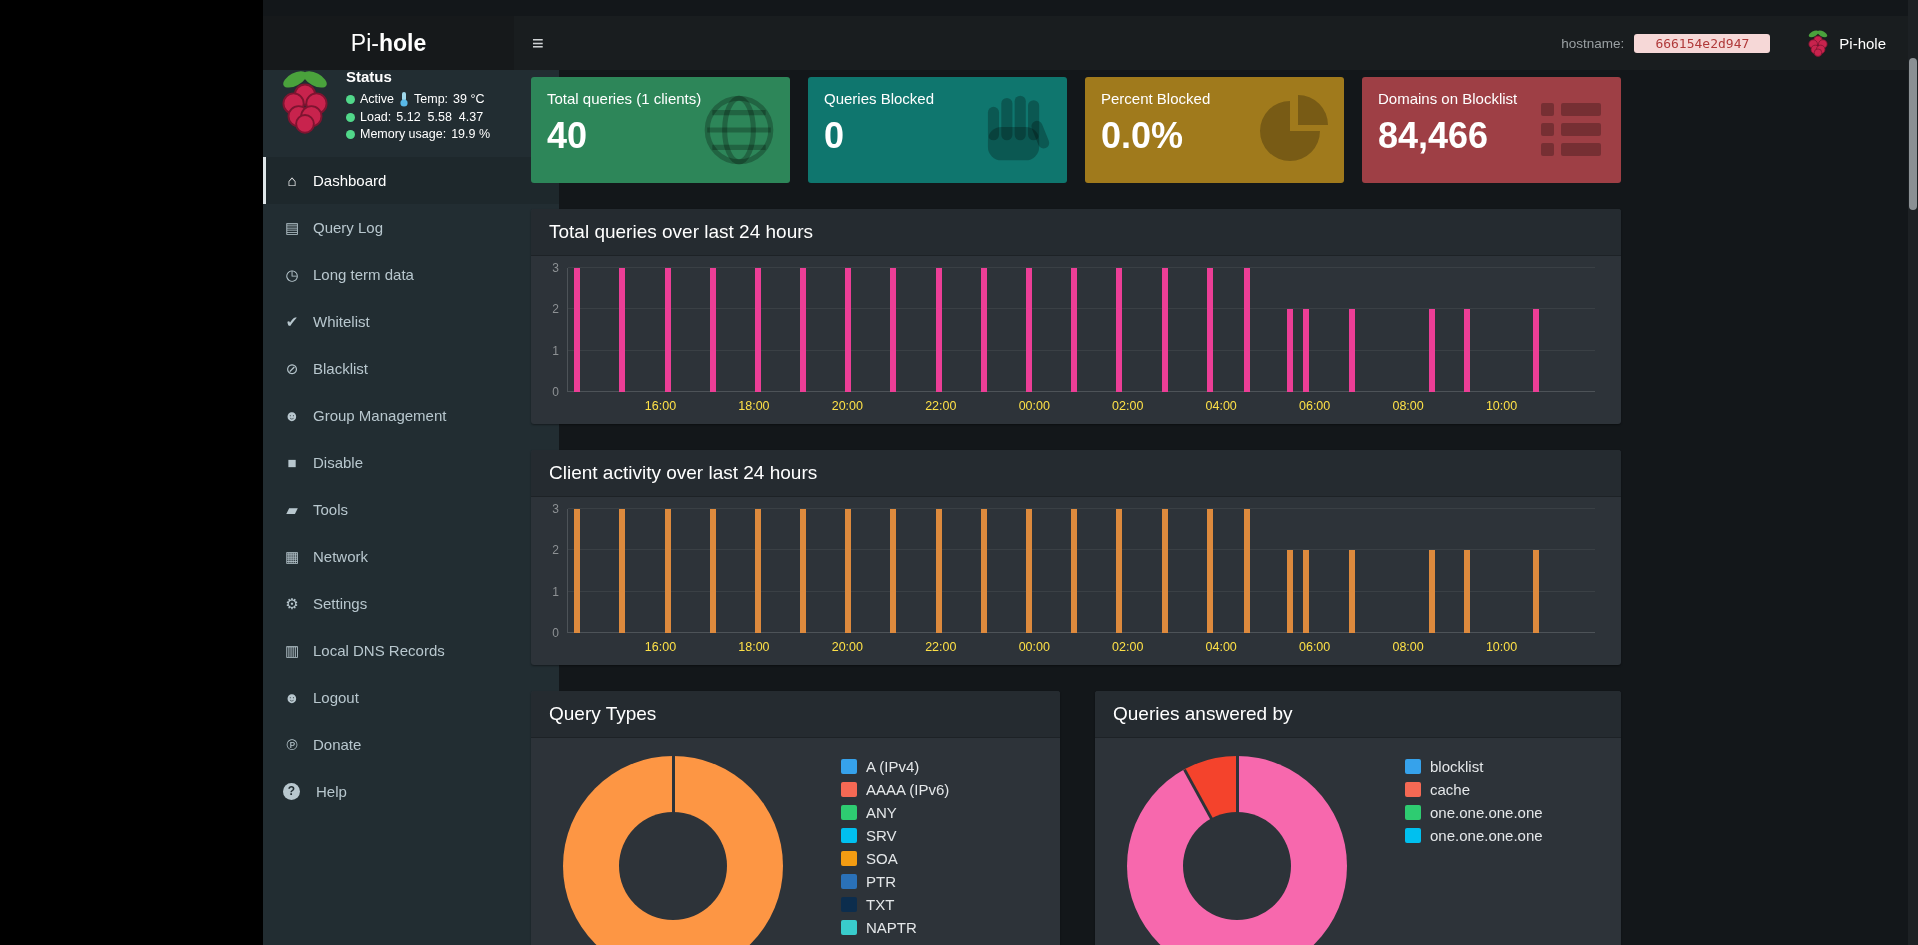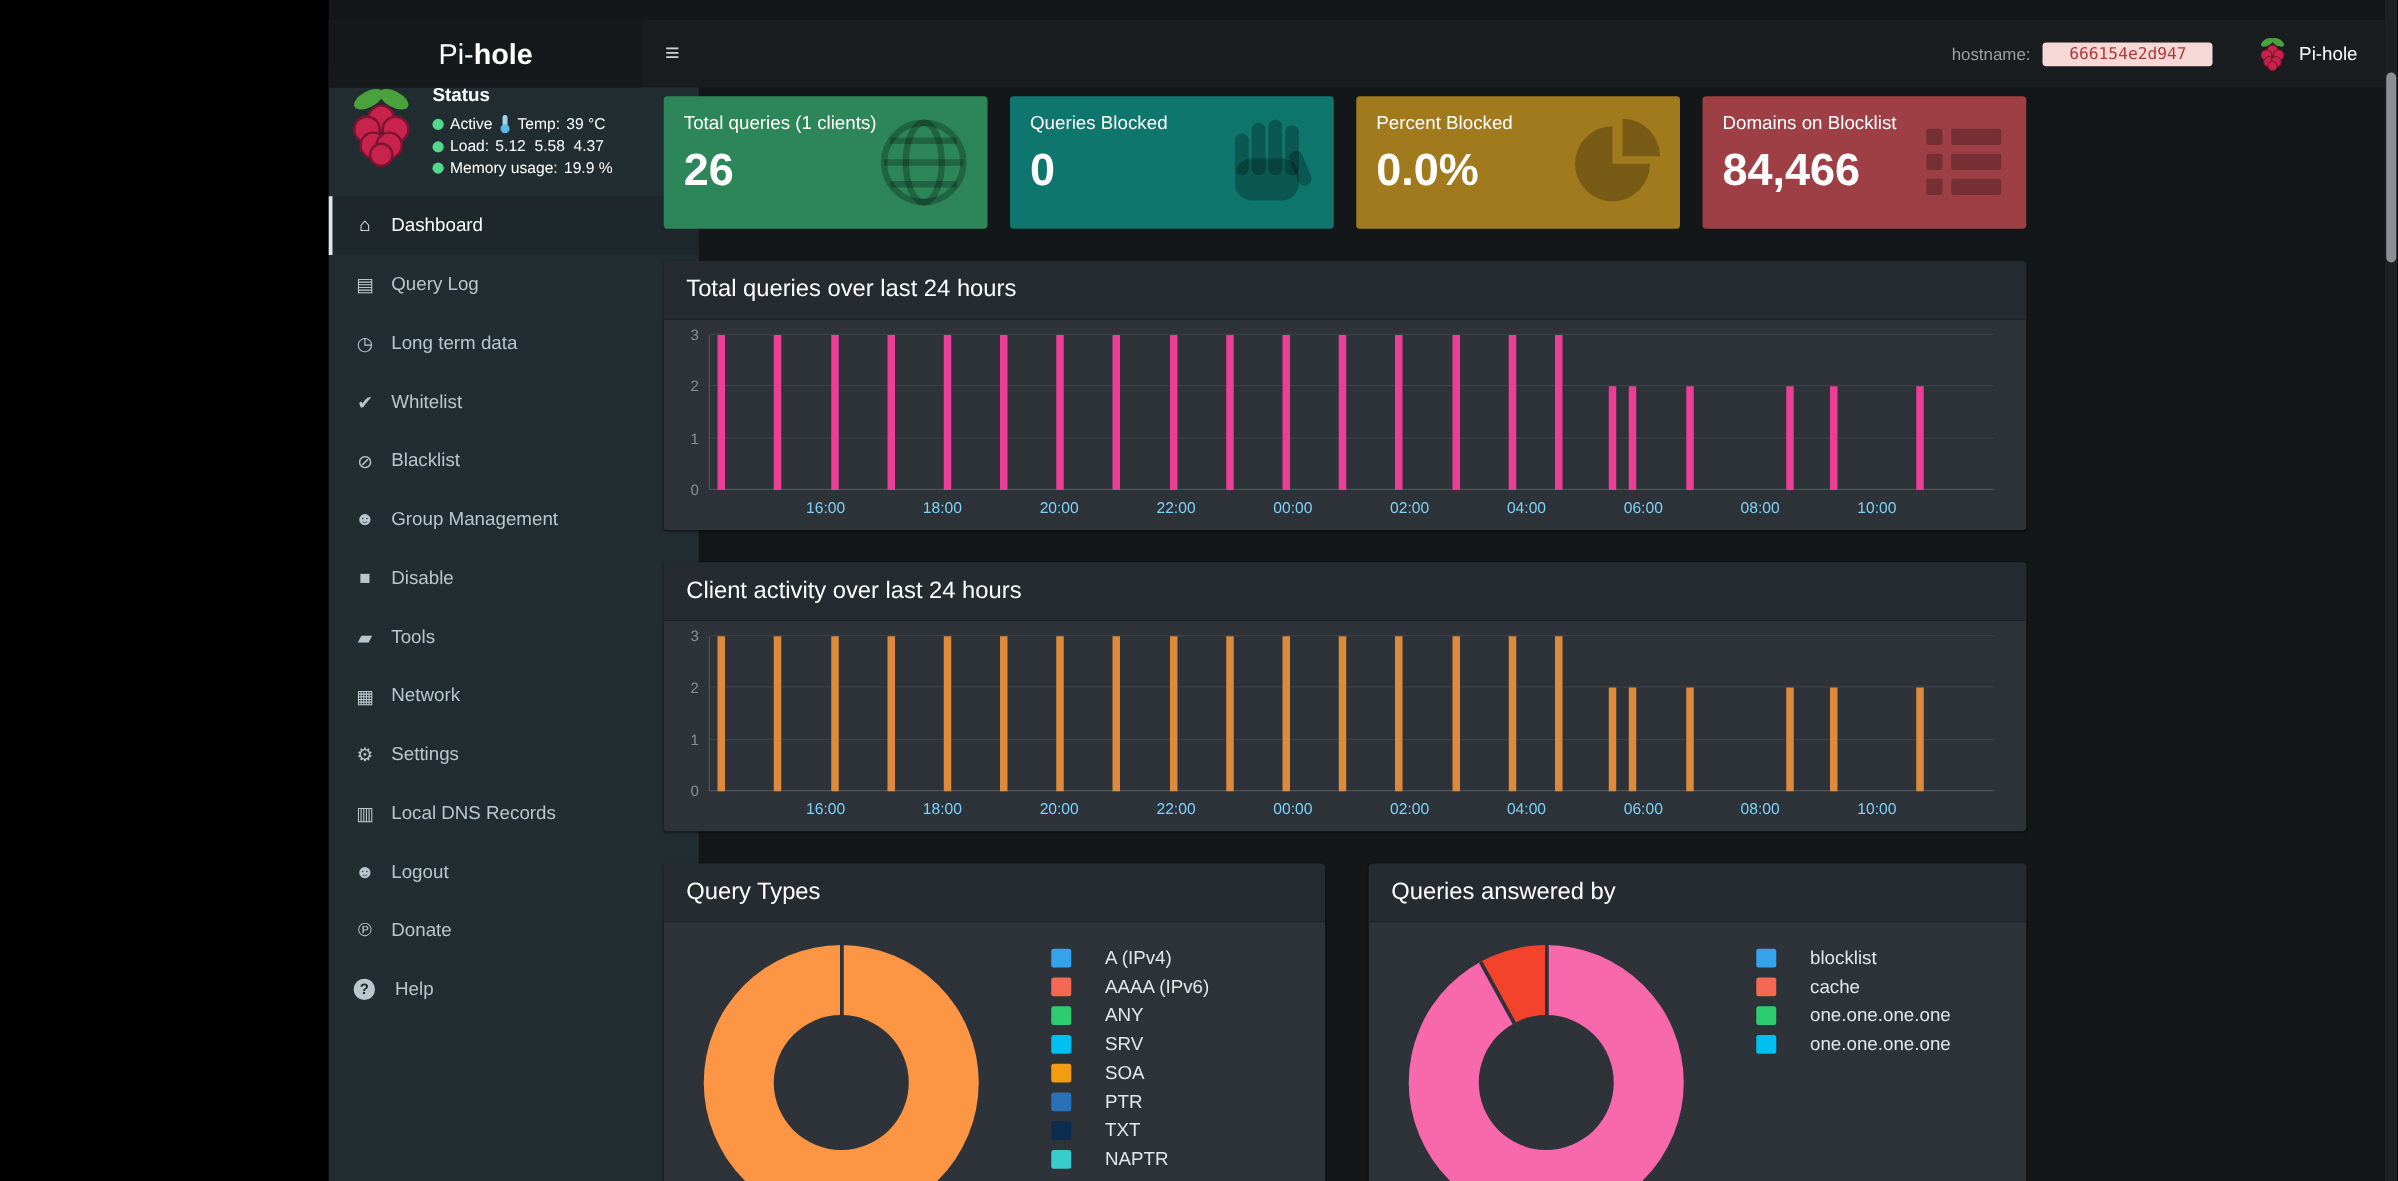--- a/index.html
+++ b/index.html
@@ -60,31 +60,31 @@
   .panel-title { color:#fff; font-size:19px; }
 
   .chart-body { padding:12px 18px 6px 10px; }
   .chart-wrap { display:flex; }
   .yaxis { width:26px; position:relative; }
   .ylabel { position:absolute; right:8px; color:#8d9194; font-size:12px; }
   .plot { flex:1; position:relative; height:124px; border-left:1px solid #4d5358; margin-right:8px; }
   .gridline { position:absolute; left:0; right:0; height:1px; }
   .bar { position:absolute; bottom:0; width:6px; }
   .xlabels { position:relative; height:26px; margin-left:26px; margin-right:8px; }
-  .xlabel { position:absolute; top:7px; transform:translateX(-50%); color:#7dd3fc; font-size:12.5px; }
+  .xlabel { position:absolute; top:7px; transform:translateX(-50%); color:#fde047; font-size:12.5px; }
 
   .bottom-row { display:grid; grid-template-columns:529px 526px; gap:35px; margin-top:26px; }
   .bottom-row .panel { margin-top:0; height:420px; }
   .donut-body { display:flex; padding:18px 20px; }
   .donut { width:220px; height:220px; border-radius:50%; position:relative; margin-left:12px; flex:0 0 auto; }
   .donut-divider { position:absolute; left:calc(50% - 1.5px); bottom:50%; width:3px; height:50%;
     transform-origin:bottom center; }
   .donut-hole { position:absolute; inset:56px; border-radius:50%; background:#2d3339; }
   .legend { margin-left:58px; margin-top:2px; }
-  .legend-item { display:flex; align-items:center; gap:27px; margin-bottom:6px; cursor:pointer; }
+  .legend-item { display:flex; align-items:center; gap:9px; margin-bottom:6px; cursor:pointer; }
   .legend-chip { width:16px; height:15px; border-radius:2px; flex:0 0 auto; }
   .legend-label { color:#e4e7e9; font-size:15px; }
 
   .scrollbar { position:absolute; right:0; top:0; width:10px; height:100%; background:#1d2124; }
   .scroll-thumb { position:absolute; left:1px; right:1px; top:58px; height:152px;
     background:#8b9094; border-radius:4px; cursor:pointer; }
 </style>
 </head>
 <body>
 
@@ -222,21 +222,21 @@
         </div>
       </nav>
   </aside>
 
   <main class="main">
     <div class="content">
 
       <div class="cards">
         <div class="card" style="background: rgb(45, 134, 89);">
           <div class="card-title">Total queries (1 clients)</div>
-          <div class="card-value">26</div>
+          <div class="card-value">40</div>
           <svg class="card-icon" width="82" height="82" viewBox="0 0 80 80" fill="none" stroke="rgba(0,0,0,0.25)" stroke-width="5">
             <circle cx="40" cy="40" r="31"></circle>
               <ellipse cx="40" cy="40" rx="14" ry="31"></ellipse>
             <line x1="9" y1="40" x2="71" y2="40"></line>
               <line x1="14" y1="23" x2="66" y2="23"></line>
               <line x1="14" y1="57" x2="66" y2="57"></line>
           </svg>
         </div>
         <div class="card" style="background: #0f766e;">
           <div class="card-title">Queries Blocked</div>

